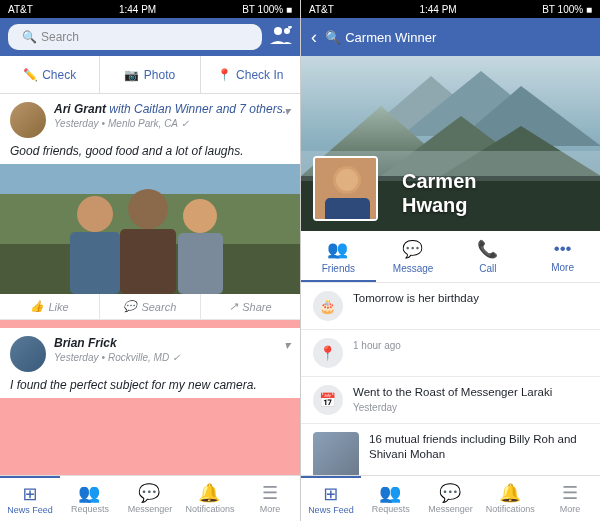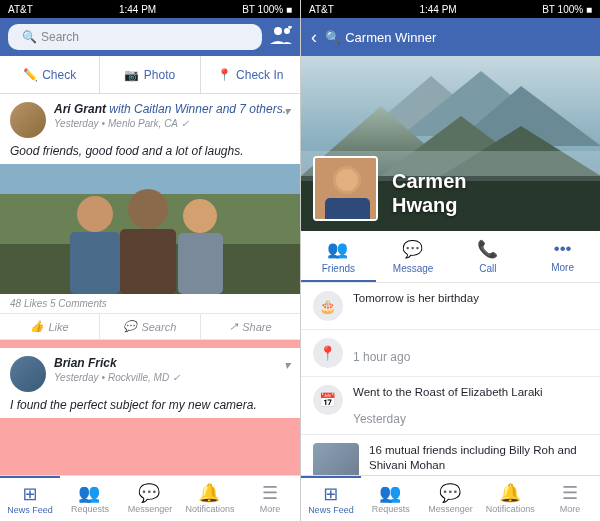--- a/index.html
+++ b/index.html
@@ -285,21 +285,21 @@
     }
 
     .profile-overlay {
       position: absolute;
       bottom: 0;
       left: 0;
       right: 0;
       padding: 10px 12px;
       display: flex;
       align-items: flex-end;
-      gap: 14px;
+      gap: 24px;
     }
 
     .profile-avatar {
       width: 65px;
       height: 65px;
       border-radius: 4px;
       border: 2px solid #fff;
       overflow: hidden;
       background: #c8a882;
       flex-shrink: 0;
@@ -393,23 +393,23 @@
       flex: 1;
     }
 
     .activity-main {
       font-size: 11.5px;
       color: #1d2129;
       line-height: 1.3;
     }
 
     .activity-time {
-      font-size: 12px;
+      font-size: 10px;
       color: #90949c;
-      margin-top: 12px;
+      margin-top: 2px;
     }
 
     .right-bottom-nav {
       background: #fff;
       border-top: 1px solid #ddd;
       display: flex;
       height: 46px;
     }
 
     
@@ -513,25 +513,20 @@
             <circle cx="95" cy="50" r="18" fill="#c8956a"></circle>
             <rect x="70" y="68" width="50" height="62" rx="5" fill="#4a6a8a"></rect>
 
             <circle cx="148" cy="45" r="20" fill="#8a6a4a"></circle>
             <rect x="120" y="65" width="56" height="65" rx="5" fill="#5a4030"></rect>
 
             <circle cx="200" cy="52" r="17" fill="#d4a070"></circle>
             <rect x="178" y="69" width="45" height="61" rx="5" fill="#7a8a9a"></rect>
           </svg>
         </div>
-      </div>
-      <div class="post-stats">
-        <span>48 Likes</span>
-        <span> </span>
-        <span>5 Comments</span>
       </div>
       <div class="post-actions">
         <div class="post-action-btn">
           <span>👍</span>
           <span>Like</span>
         </div>
         <div class="post-action-btn">
           <span>💬</span>
           <span>Search</span>
         </div>
@@ -688,21 +683,21 @@
     <div class="activity-item">
       <div class="activity-icon">📍</div>
       <div class="activity-text">
         <div class="activity-time">1 hour ago</div>
       </div>
     </div>
 
     <div class="activity-item">
       <div class="activity-icon">📅</div>
       <div class="activity-text">
-        <div class="activity-main">Went to the Roast of Elizabeth Laraki</div>
+        <div class="activity-main">Went to the Roast of Messenger Laraki</div>
         <div class="activity-time">Yesterday</div>
       </div>
     </div>
 
     <div class="activity-item">
       <div class="activity-thumb"></div>
       <div class="activity-text">
         <div class="activity-main">16 mutual friends including Billy Roh and Shivani Mohan</div>
       </div>
     </div>

